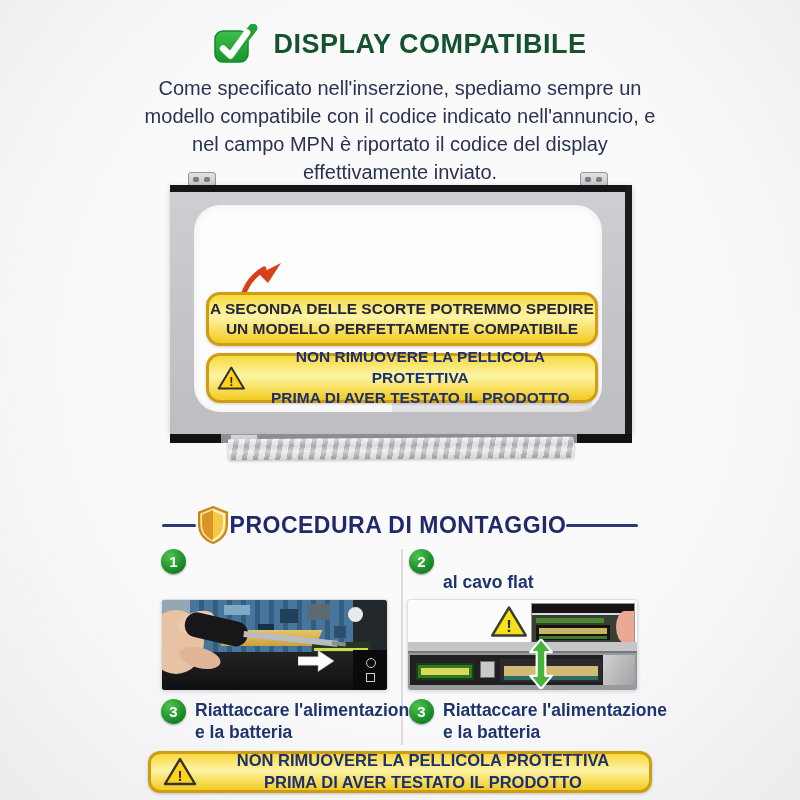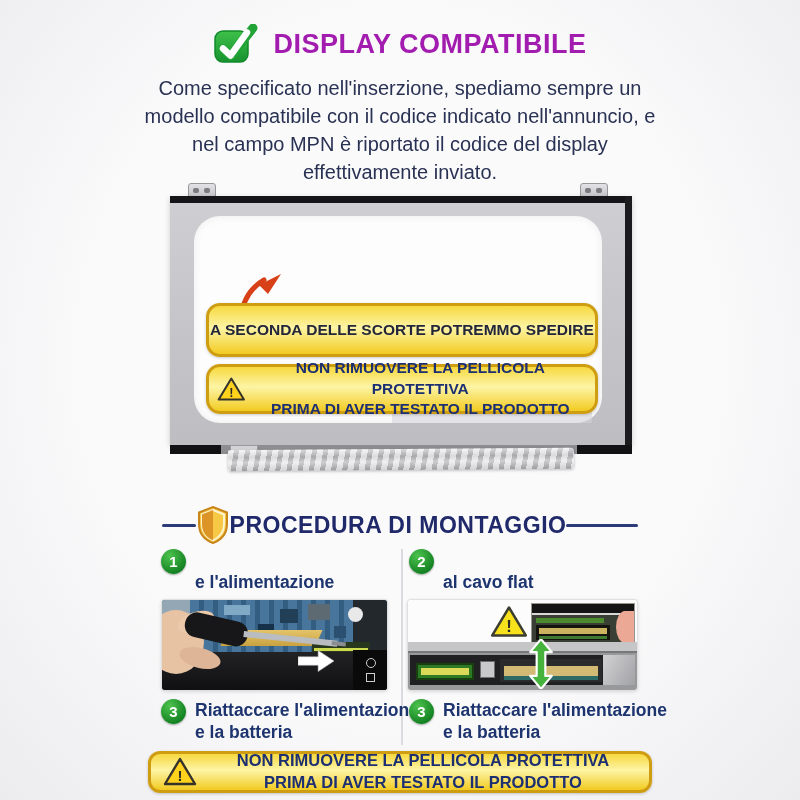--- a/index.html
+++ b/index.html
@@ -5,26 +5,26 @@
   html,body{margin:0;padding:0;}
   body{
     width:800px;height:800px;position:relative;overflow:hidden;
     background:radial-gradient(ellipse at 50% 45%, #fafafb 55%, #ececef 100%);
     font-family:"Liberation Sans", sans-serif;
     -webkit-font-smoothing:antialiased;
   }
 
   
   .header-row{position:absolute;top:24px;left:0;width:100%;display:flex;justify-content:center;align-items:center;gap:14px;}
-  .page-title{font-size:27px;font-weight:bold;color:#a21caf;letter-spacing:.5px;}
+  .page-title{font-size:27px;font-weight:bold;color:#14532d;letter-spacing:.5px;}
   .intro{position:absolute;top:74px;left:138px;width:524px;text-align:center;
          font-size:20px;line-height:28px;color:#2a3254;}
 
   
-  .panel{position:absolute;left:170px;top:183px;width:462px;height:292px;}
+  .panel{position:absolute;left:170px;top:172px;width:462px;height:292px;}
   .bracket{position:absolute;top:0;width:28px;height:16px;background:linear-gradient(#e3e3e5,#c2c2c6);
            border:1px solid #97979b;border-radius:3px 3px 0 0;box-sizing:border-box;}
   .bracket .hole{position:absolute;top:4px;width:6px;height:5px;background:#7c7c80;border-radius:2px;}
   .panel-body{position:absolute;left:0;top:13px;width:462px;height:249px;
               background:linear-gradient(180deg,#cfcfd3,#c4c4c8 60%,#bebec2);
               box-shadow:0 2px 6px rgba(0,0,0,.18);}
   .panel-topstrip{position:absolute;left:0;top:0;width:100%;height:7px;background:#151517;}
   .panel-rightstrip{position:absolute;right:0;top:0;width:7px;height:100%;background:#1b1b1d;}
   .panel-bottomstrip{position:absolute;left:0;bottom:-9px;width:100%;height:9px;
     background:linear-gradient(90deg,#121214 0 11%,#8e8e92 11% 88%,#121214 88%);}
@@ -161,20 +161,21 @@
   <div class="foil"></div>
 
   <svg class="red-arrow" width="50" height="48" viewBox="0 0 50 48">
     <path d="M8,46 C9,30 16,16 31,7" fill="none" stroke="#d84018" stroke-width="5" stroke-linecap="round"></path>
     <polygon points="26,12 48,1 35,21" fill="#d84018"></polygon>
   </svg>
 
   <div class="note note-stock">
     <div class="note-text">
       <span>A SECONDA DELLE SCORTE POTREMMO SPEDIRE</span><br>
+      <span>UN MODELLO PERFETTAMENTE COMPATIBILE</span>
     </div>
   </div>
 
   <div class="note note-film">
     <svg width="30" height="27" viewBox="0 0 34 30">
       <path d="M17,2 L32,27 L2,27 Z" fill="#ffd21c" stroke="#35322a" stroke-width="2.4" stroke-linejoin="round"></path>
       <text x="17" y="24" text-anchor="middle" font-size="15" font-weight="bold" fill="#2a2a25" font-family="Liberation Sans, sans-serif">!</text>
     </svg>
     <div class="note-text">
       <span>NON RIMUOVERE LA PELLICOLA PROTETTIVA</span><br>
@@ -193,21 +194,20 @@
   <div class="proc-title">PROCEDURA DI MONTAGGIO</div>
   <div class="proc-line r"></div>
 </div>
 
 <div class="col-divider"></div>
 
 <div class="step" style="left:161px;top:549px;">
   <div class="step-badge">1</div>
   <div class="step-text">
     <br>
-    <span>e l'alimentazione</span>
   </div>
 </div>
 
 <div class="step" style="left:409px;top:549px;">
   <div class="step-badge">2</div>
   <div class="step-text">
     <br>
     <span>al cavo flat</span>
   </div>
 </div>

